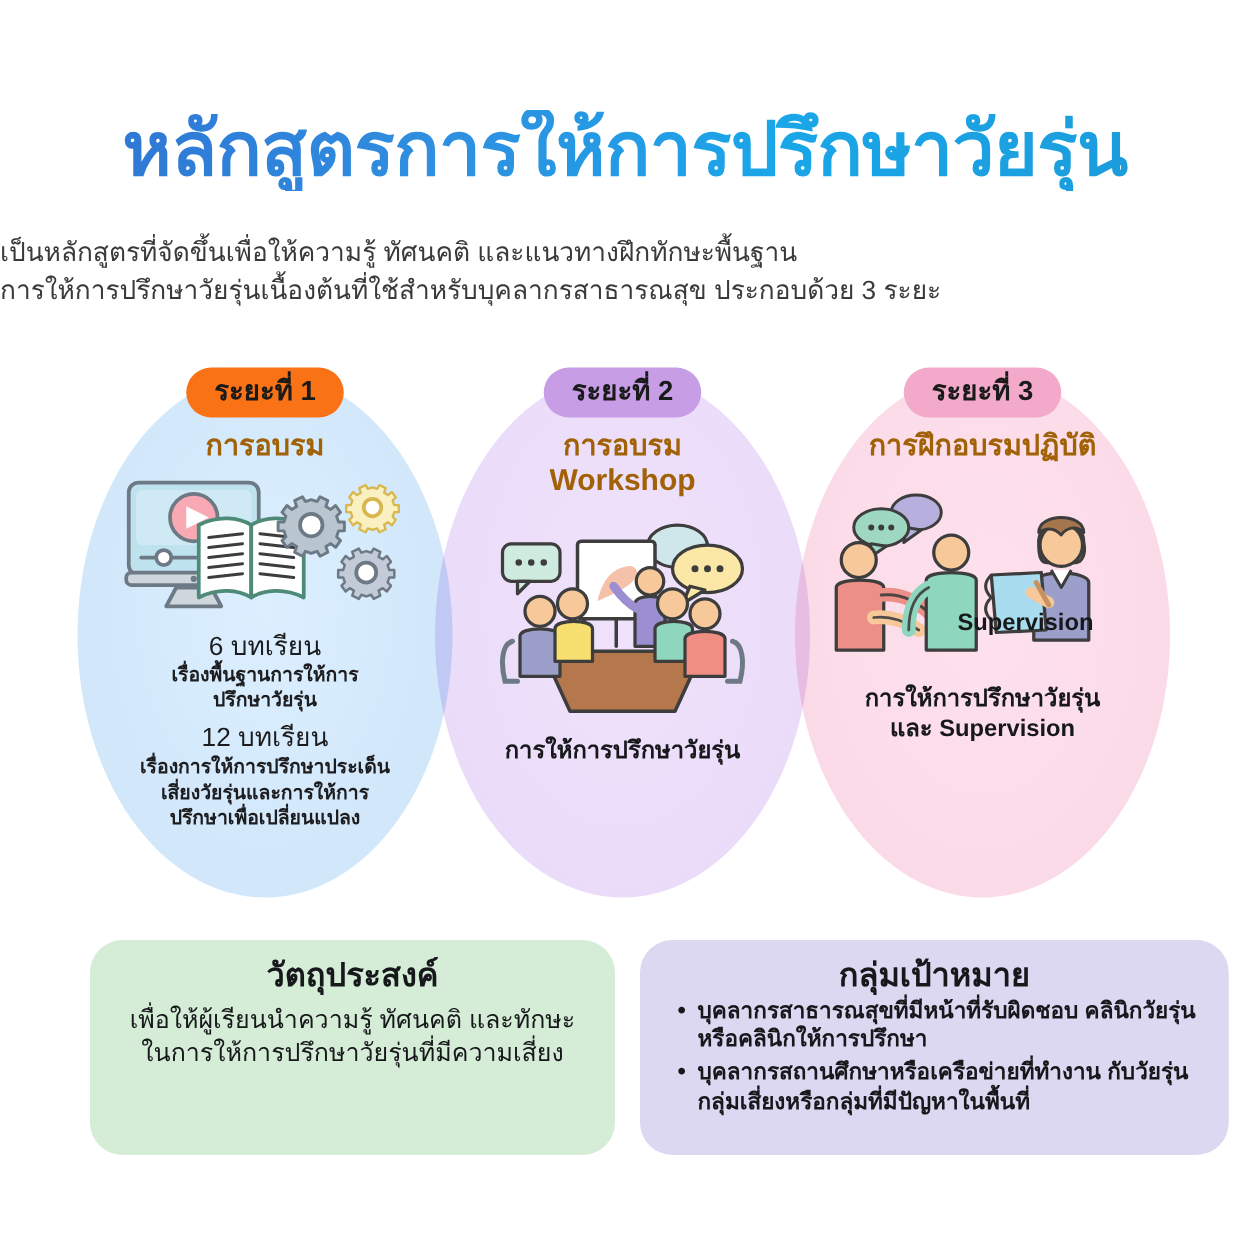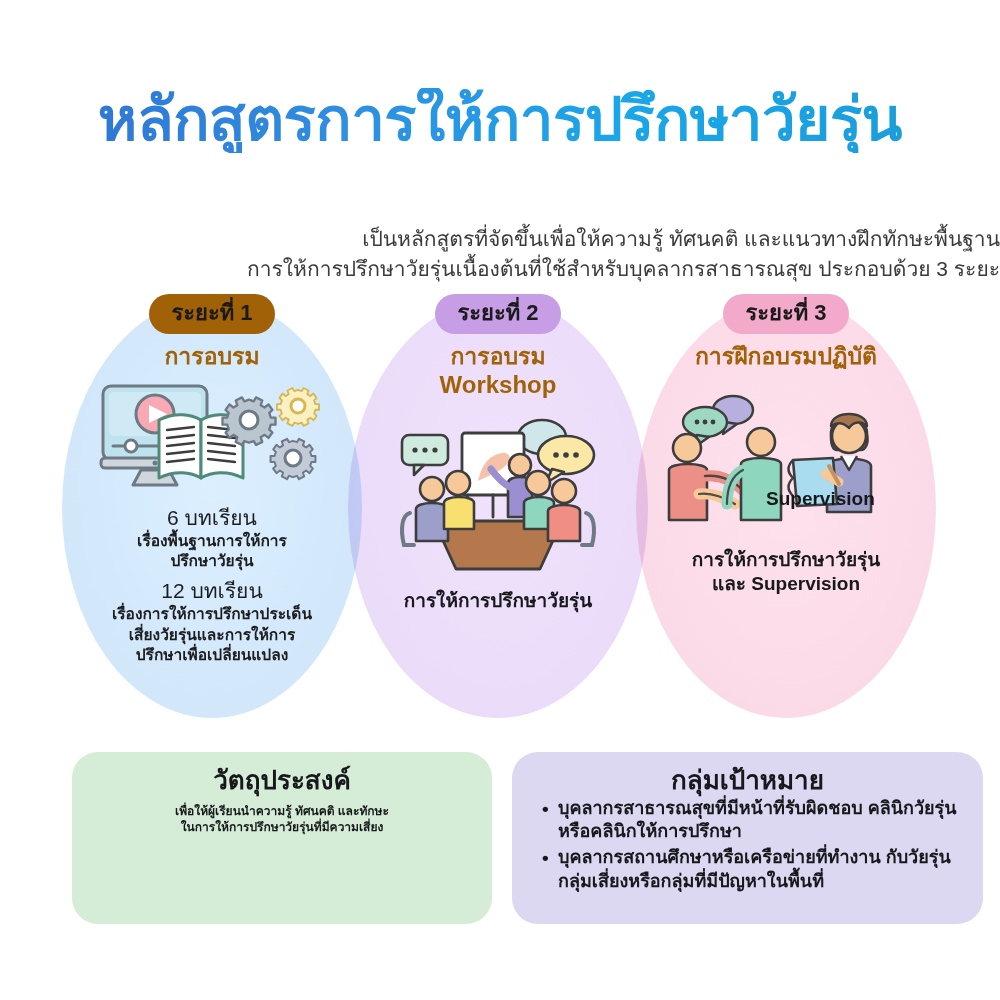--- a/index.html
+++ b/index.html
@@ -22,22 +22,22 @@
     line-height:1.08;
     letter-spacing:-0.5px;
     background:linear-gradient(100deg,#2f6fd0 0%,#2f8fe0 35%,#1aa6e8 62%,#1c9ad8 100%);
     -webkit-background-clip:text;background-clip:text;
     color:transparent;
     -webkit-text-fill-color:transparent;
     white-space:nowrap;
   }
   .subtitle{
     position:absolute;left:0;top:188px;width:1000px;
-    text-align:right;color:#3a3a3a;
-    font-size:21px;line-height:1.45;font-weight:500;margin-top:36px;
+    text-align:left;color:#3a3a3a;
+    font-size:21px;line-height:1.45;font-weight:500;
   }
   .subtitle div{white-space:nowrap;}
 
   
   .stage{position:absolute;left:0;top:288px;width:1000px;height:440px;}
 
   .ellipse{
     position:absolute;top:10px;
     width:300px;height:420px;
     border-radius:50%;
@@ -51,21 +51,21 @@
   .c1{left:62px;} .c2{left:348px;} .c3{left:636px;}
 
   .badge{
     display:inline-block;
     padding:5px 22px 7px 22px;
     border-radius:22px;
     font-size:22px;font-weight:bold;color:#1a1a1a;
     line-height:1.25;
     margin-top:6px;
   }
-  .b1{background:#a16207;}
+  .b1{background:#f97316;}
   .b2{background:#c79ee6;}
   .b3{background:#f3a9c9;}
 
   .phase-head{
     margin-top:8px;
     font-size:23px;font-weight:bold;color:#a16207;
     line-height:1.22;
   }
   .phase-head .en{font-size:24px;}
 
@@ -92,21 +92,21 @@
     position:absolute;top:752px;height:172px;
     border-radius:26px;
     text-align:center;
     padding:12px 16px 0 16px;
     box-sizing:border-box;
   }
   .card-green{left:72px;width:420px;background:#d5edd7;}
   .card-purple{left:512px;width:471px;background:#dcd8f2;}
 
   .card-title{font-size:26px;font-weight:bold;color:#17181b;line-height:1.25;}
-  .card-body{font-size:12px;font-weight:700;color:#17181b;line-height:1.38;margin-top:6px;}
+  .card-body{font-size:20px;font-weight:400;color:#17181b;line-height:1.38;margin-top:6px;}
   .card-body p{margin:0;}
 
   .bullets{margin-top:2px;text-align:left;padding-left:14px;}
   .bullets li{
     font-size:18px;font-weight:600;color:#17181b;line-height:1.33;
     margin-bottom:2px;list-style:none;position:relative;padding-left:16px;
   }
   .bullets li:before{
     content:"\2022";position:absolute;left:0;top:-1px;font-size:19px;
   }

